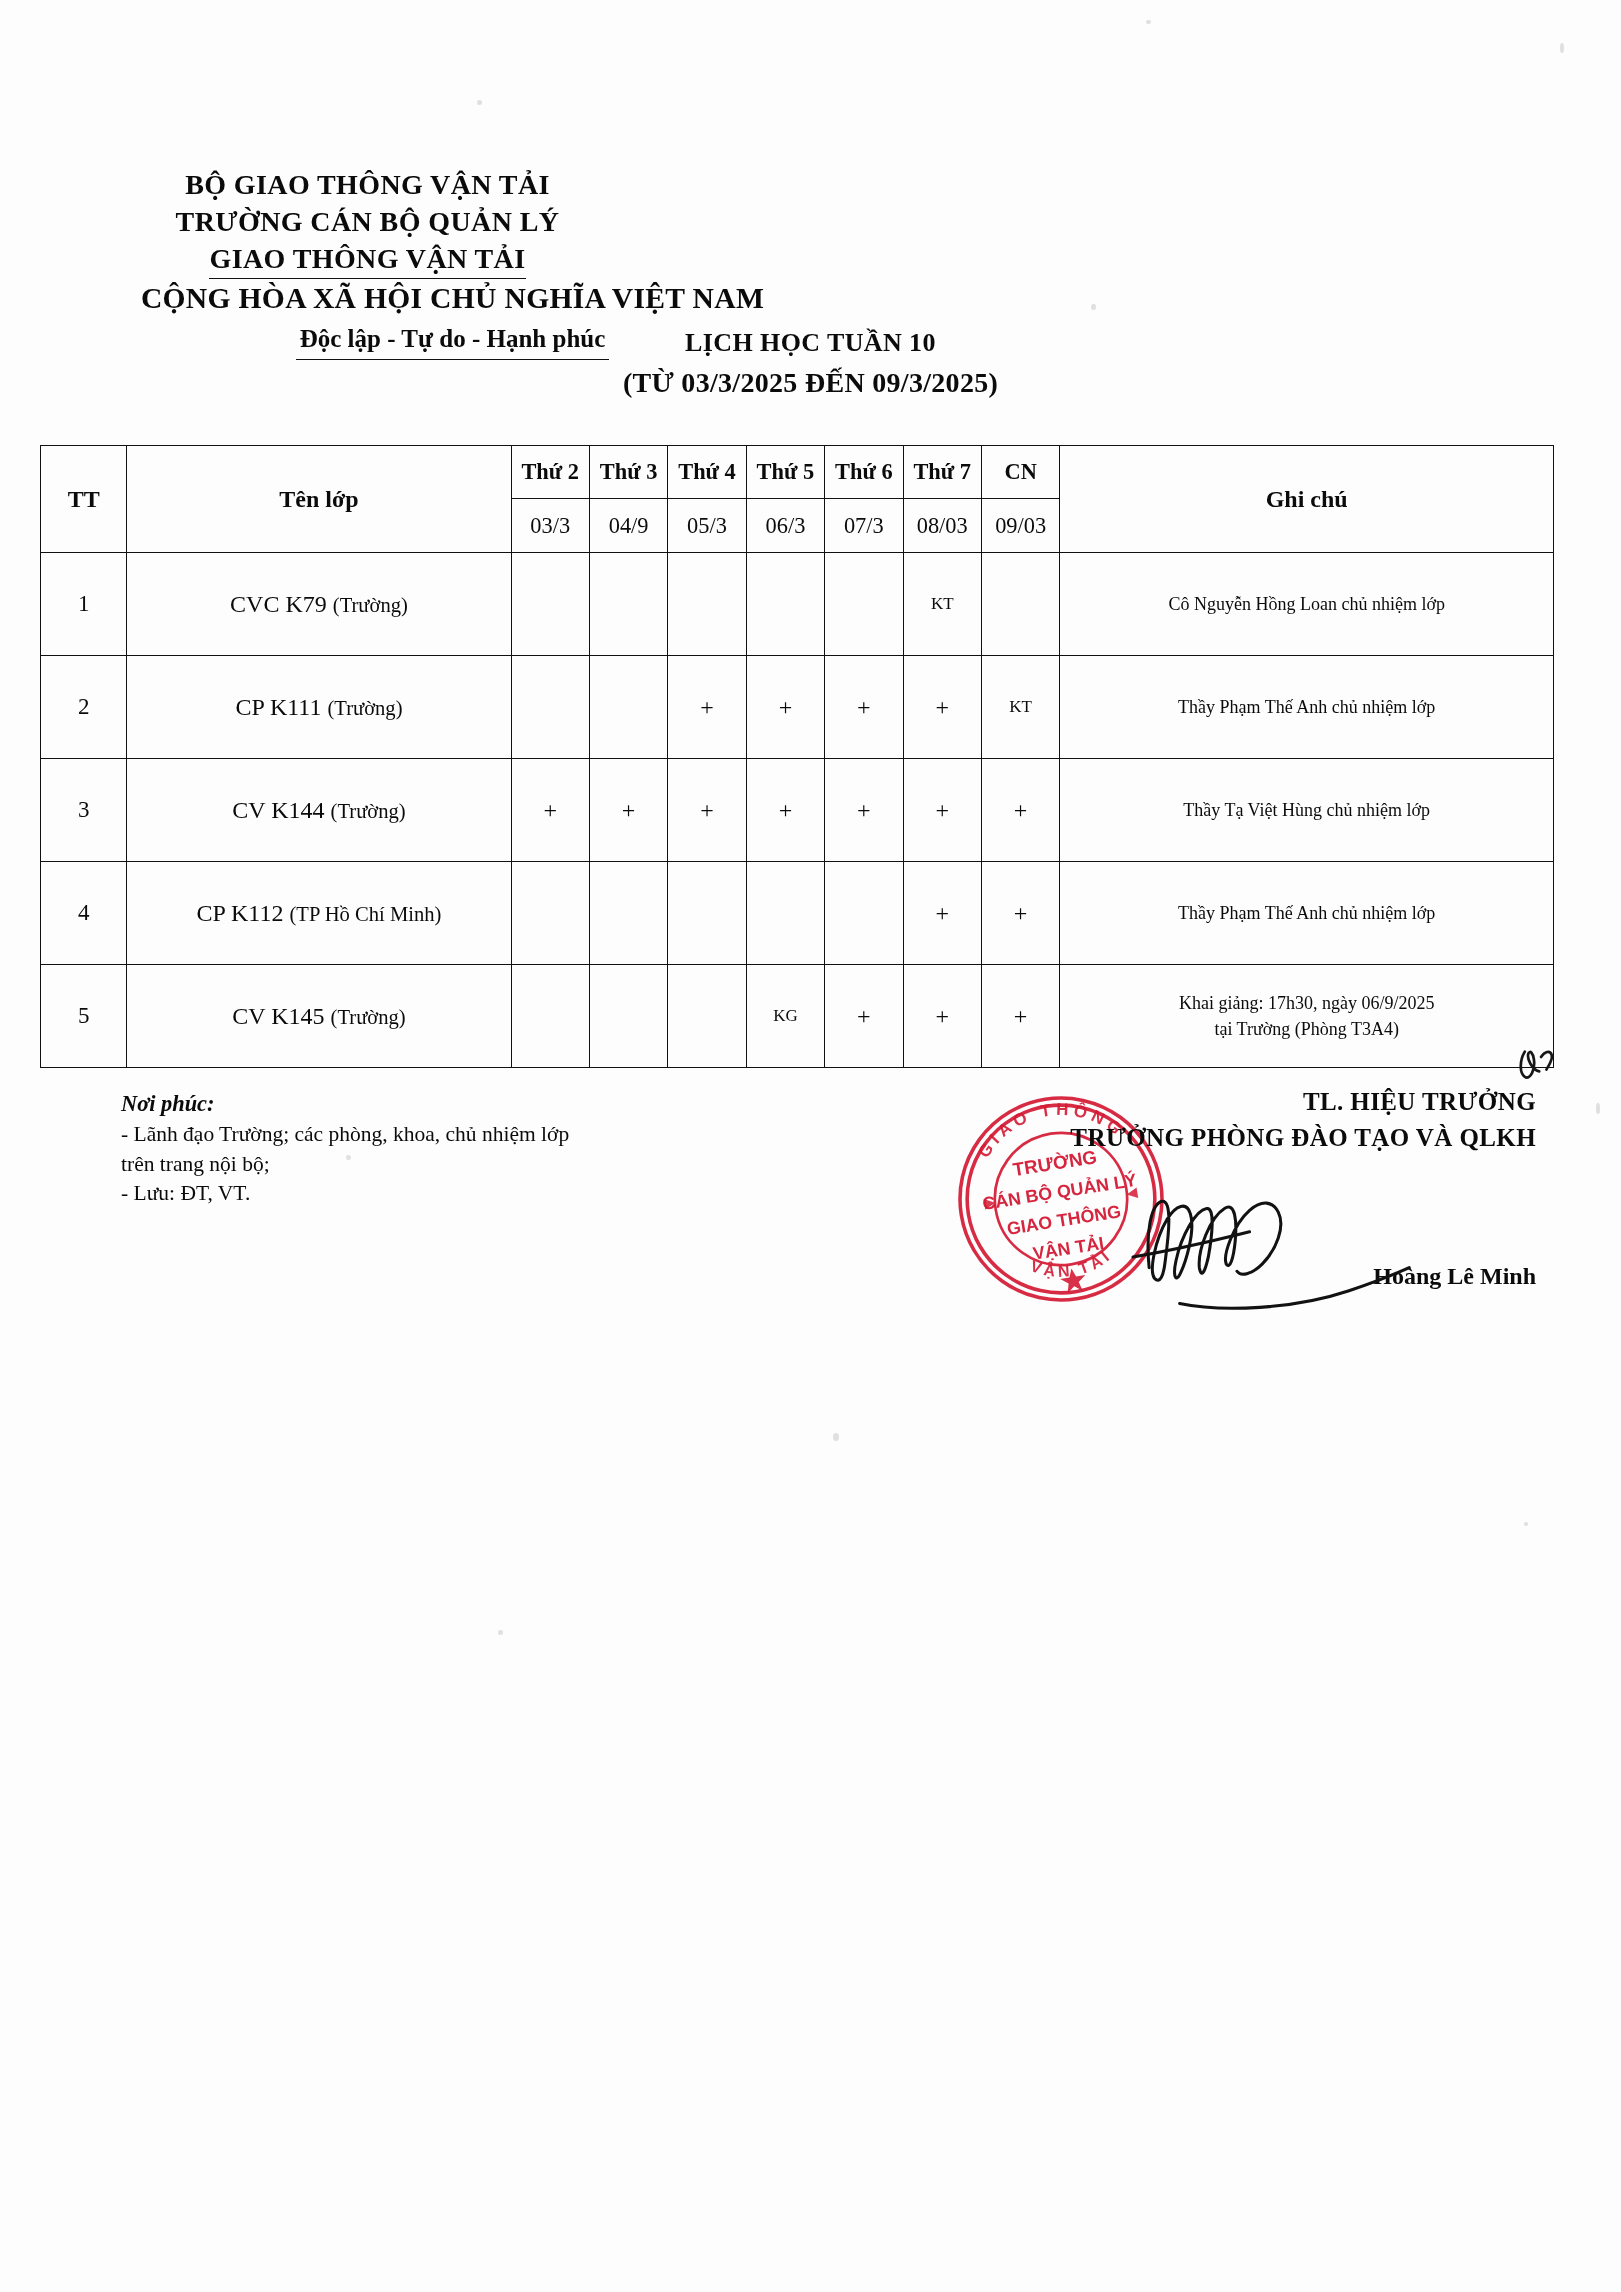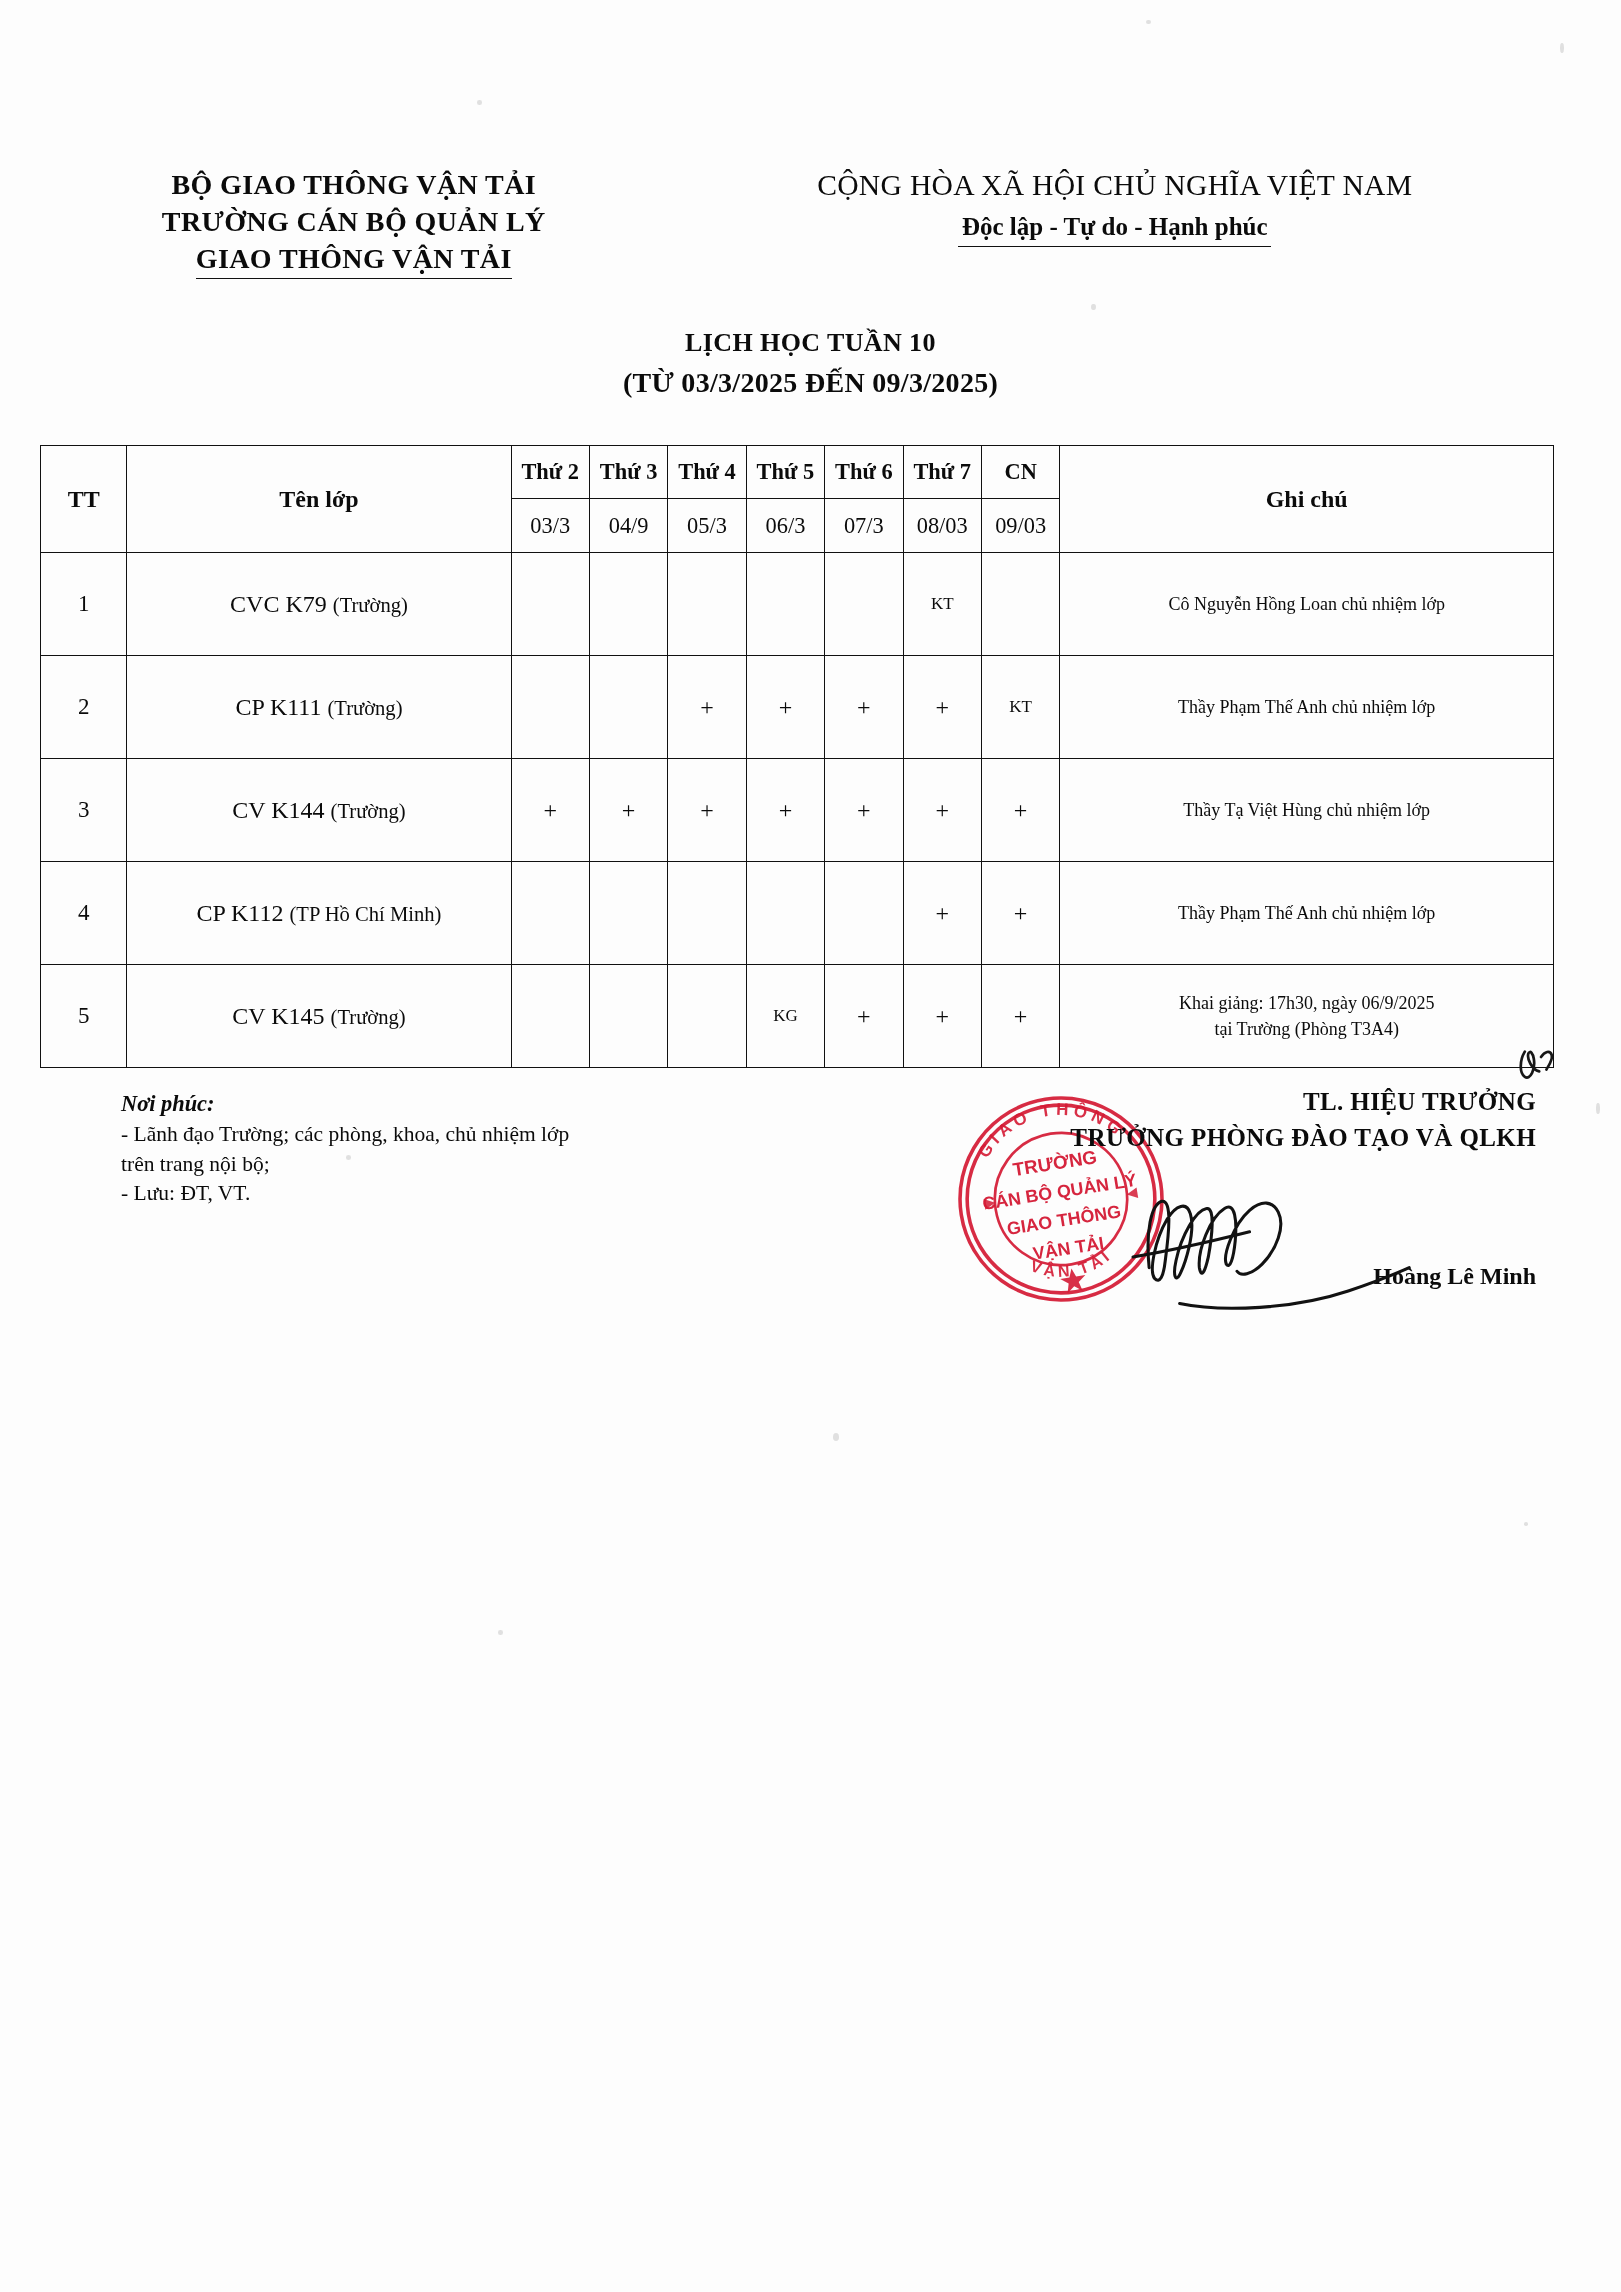--- a/index.html
+++ b/index.html
@@ -24,20 +24,21 @@
   }
 
   
   .header {
     position: absolute;
     top: 166px;
     left: 0;
     width: 1621px;
     display: flex;
     align-items: flex-start;
+    flex-direction: column;
   }
   .header-left {
     width: 681px;
     text-align: center;
     padding-left: 27px;
   }
   .header-right {
     width: 905px;
     text-align: center;
     padding-right: 72px;
@@ -49,21 +50,21 @@
     line-height: 37px;
     white-space: nowrap;
   }
   .org-line.ul {
     display: inline-block;
     border-bottom: 1.8px solid #111;
     padding-bottom: 0.9px;
   }
   .nation-line {
     font-size: 29.6px;
-    font-weight: normal;
+    font-weight: bold;
     letter-spacing: 0.3px;
     line-height: 39px;
     white-space: nowrap;
   }
   .motto {
     font-size: 25px;
     font-weight: bold;
     line-height: 36px;
     display: inline-block;
     border-bottom: 1.8px solid #111;

